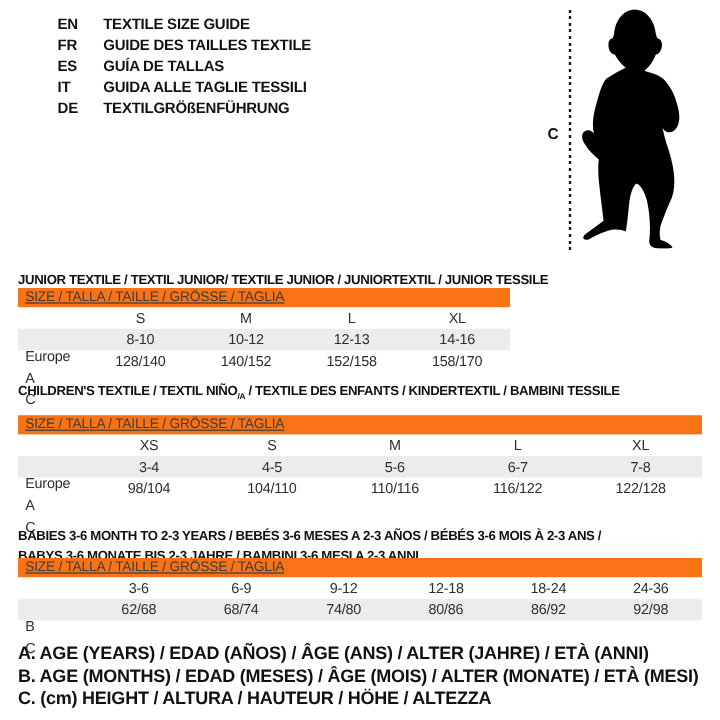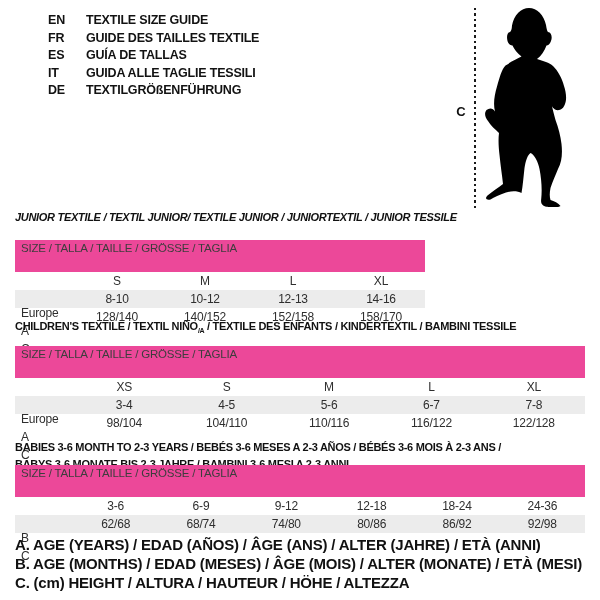--- a/index.html
+++ b/index.html
@@ -25,22 +25,22 @@
   .height-label { left:452px; top:104px; width:18px; text-align:center; font-size:13px; font-weight:bold; color:#111; }
   .baby-svg { left:482px; top:7px; }
 
   
   .section-title { font-size:11px; font-weight:bold; letter-spacing:-0.3px; color:#111; white-space:nowrap; line-height:14px; }
   .section-title sub { font-size:7px; }
 
   
   .tbl { position:absolute; }
   .tbl-head {
-    height:32px; line-height:16px; background:#ec4899; color:#3d3d3d;
-    font-size:11.5px; padding-left:6px; letter-spacing:-0.2px;
+    height:16px; line-height:16px; background:#f97316; color:#3d3d3d;
+    font-size:11.5px; padding-left:6px; letter-spacing:-0.2px;text-decoration:underline;
   }
   .tr { display:flex; height:18px; line-height:18px; font-size:12px; color:#2e2e2e; }
   .tr.stripe { background:#ececec; }
   .td { flex:1; text-align:center; letter-spacing:-0.2px; }
   .td.lbl { flex:0 0 52px; text-align:left; padding-left:6px;margin-top:32px; }
 
   
   .legend-line { font-size:15px; font-weight:bold; line-height:19px; letter-spacing:-0.2px; color:#111; white-space:nowrap; }
 </style>
 </head>
@@ -107,21 +107,21 @@
     C11 97 12.5 88 15 79.5
     C17.5 71 19.5 62.5 23.5 58.5
     C29.5 54.5 35 51.5 39.5 49.5
     C35.5 46.5 32 42 30.5 38.5
     C28.5 38.5 26.5 37 25.5 34
     C24.5 30 25 25.5 28 25
     C29 24.5 29.8 22.5 30 18.5
     C32 8 39 1 47 1 Z"></path>
 </svg>
 
-<div class="abs section-title" style="left:15px; top:210px;font-style:italic;">JUNIOR TEXTILE / TEXTIL JUNIOR/ TEXTILE JUNIOR / JUNIORTEXTIL / JUNIOR TESSILE</div>
+<div class="abs section-title" style="left:15px; top:227px;">JUNIOR TEXTILE / TEXTIL JUNIOR/ TEXTILE JUNIOR / JUNIORTEXTIL / JUNIOR TESSILE</div>
 <div class="tbl" style="left:15px; top:240px; width:410px;">
   <div class="tbl-head">SIZE / TALLA / TAILLE / GRÖSSE / TAGLIA</div>
   <div class="tr">
     <div class="td lbl">Europe</div>
     <div class="td">S</div>
     <div class="td">M</div>
     <div class="td">L</div>
     <div class="td">XL</div>
   </div>
   <div class="tr stripe">

